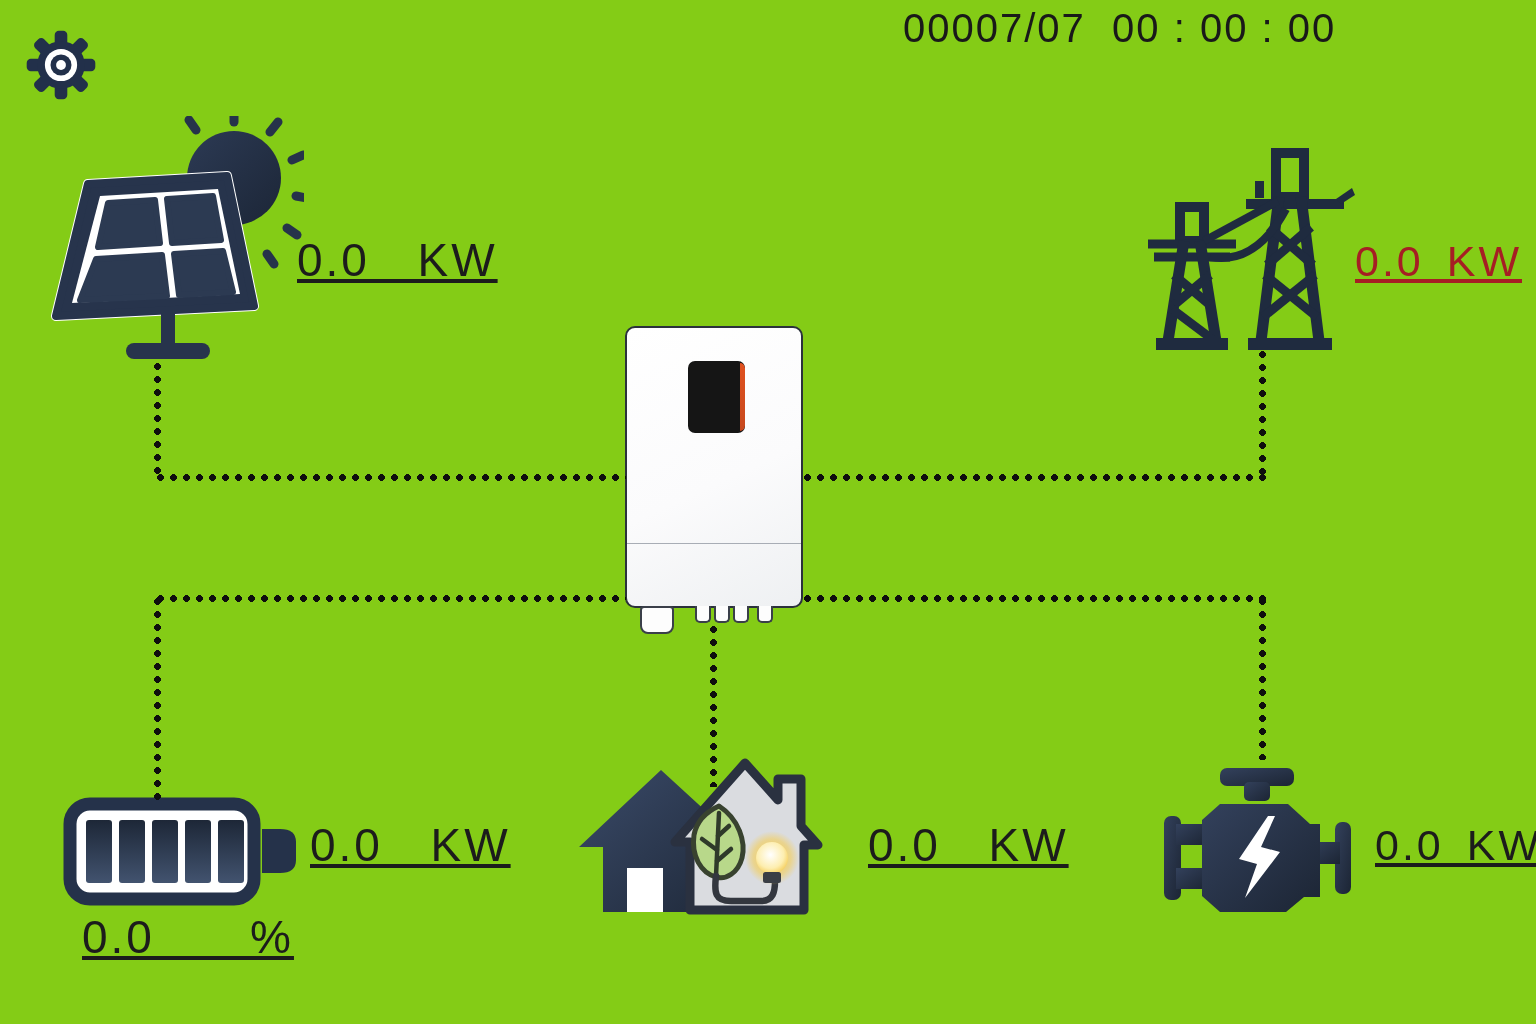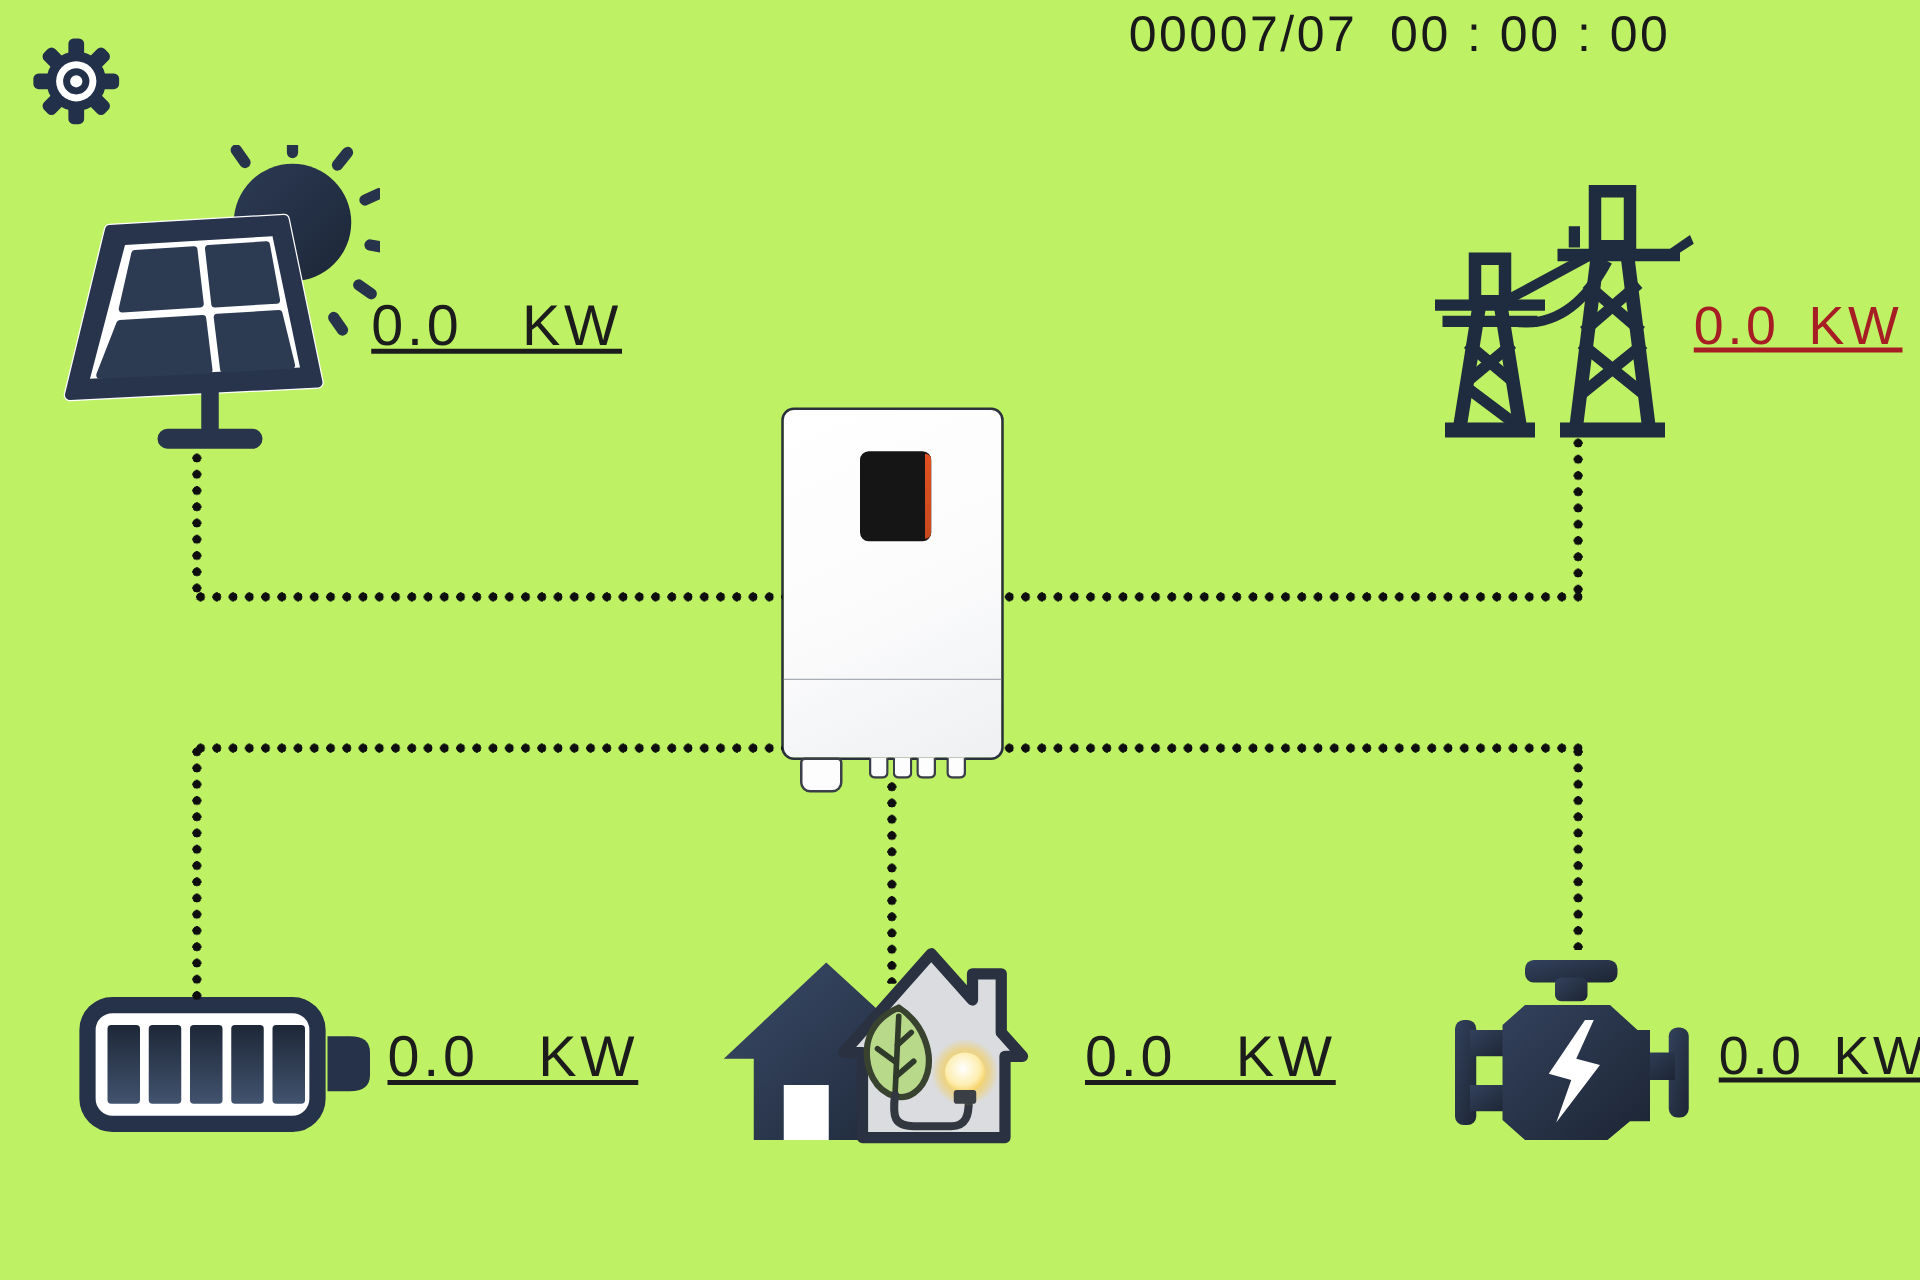--- a/index.html
+++ b/index.html
@@ -1,16 +1,16 @@
 <!DOCTYPE html>
 <html><head>
 <meta charset="utf-8">
 <style>
   html,body{margin:0;padding:0;background:#fff;}
-  #screen{position:relative;width:1536px;height:1024px;background:#bef264;overflow:hidden;
+  #screen{position:relative;width:1536px;height:1024px;background:#84cc16;overflow:hidden;
           font-family:"Liberation Sans",sans-serif;color:#1c1c1c;}
   .abs{position:absolute;}
   .val{white-space:pre;letter-spacing:3px;word-spacing:8px;color:#1c1c1c;text-decoration:underline;}
   .val-big{font-size:46px;}
   .val-med{font-size:43px;}
   .val-red{color:#a61e24;}
   #datetime{left:903px;top:6px;font-size:40px;letter-spacing:2px;white-space:pre;color:#191919;}
   
   .dot-h{height:9px;z-index:3;background-image:radial-gradient(circle 3.6px at 4.5px 4.5px,#0e0e0e 96%,transparent 100%);
          background-size:13px 9px;background-repeat:repeat-x;}
@@ -165,20 +165,21 @@
         <rect x="24" y="23" width="26" height="63" rx="3"></rect>
         <rect x="57" y="23" width="26" height="63" rx="3"></rect>
         <rect x="90" y="23" width="26" height="63" rx="3"></rect>
         <rect x="123" y="23" width="26" height="63" rx="3"></rect>
         <rect x="156" y="23" width="26" height="63" rx="3"></rect>
       </g>
       <path d="M 200,32 h 18 q 16,0 16,13 v 18 q 0,13 -16,13 h -18 z" fill="#25324a"></path>
     </svg>
   </div>
   <div class="abs val val-big" style="left:310px;top:818px;">0.0  KW</div>
+  <div class="abs val val-big" style="left:82px;top:910px;">0.0    %</div>
 
   <div class="abs" style="left:573px;top:750px;width:278px;height:168px;">
     <svg width="278" height="168" viewBox="0 0 278 168">
       <defs>
         <linearGradient id="bhg" x1="0" y1="0" x2="1" y2="1">
           <stop offset="0" stop-color="#3a4a68"></stop>
             <stop offset="1" stop-color="#1e2838"></stop>
         </linearGradient>
         <radialGradient id="glowg" cx="0.5" cy="0.5" r="0.5">
           <stop offset="0" stop-color="#f6cd4d"></stop>

